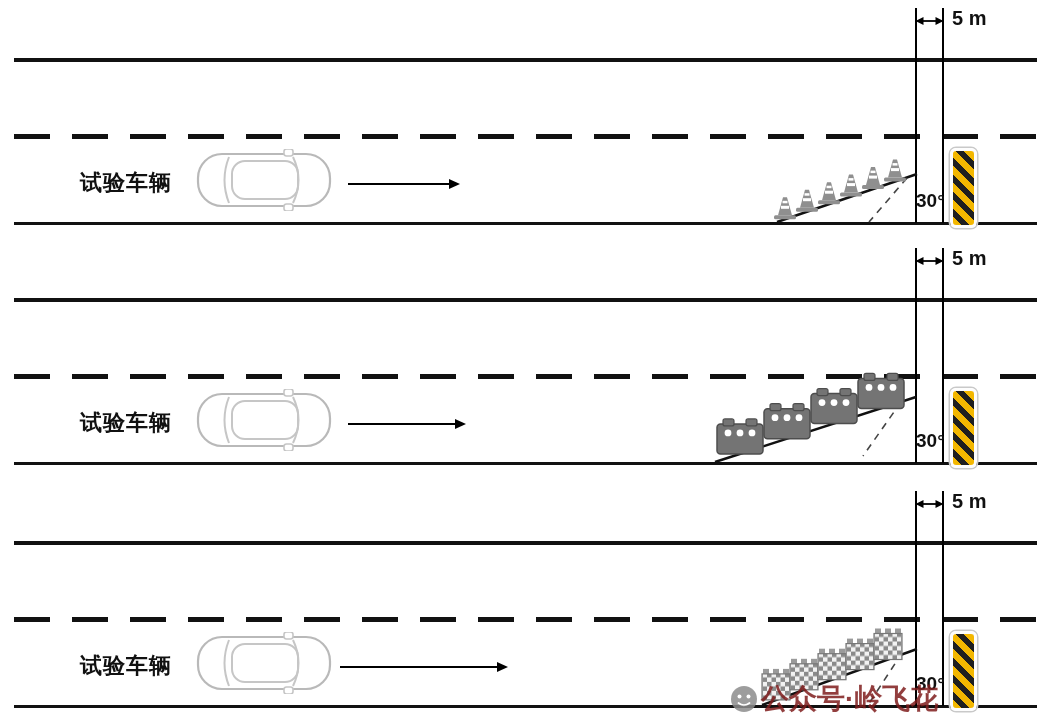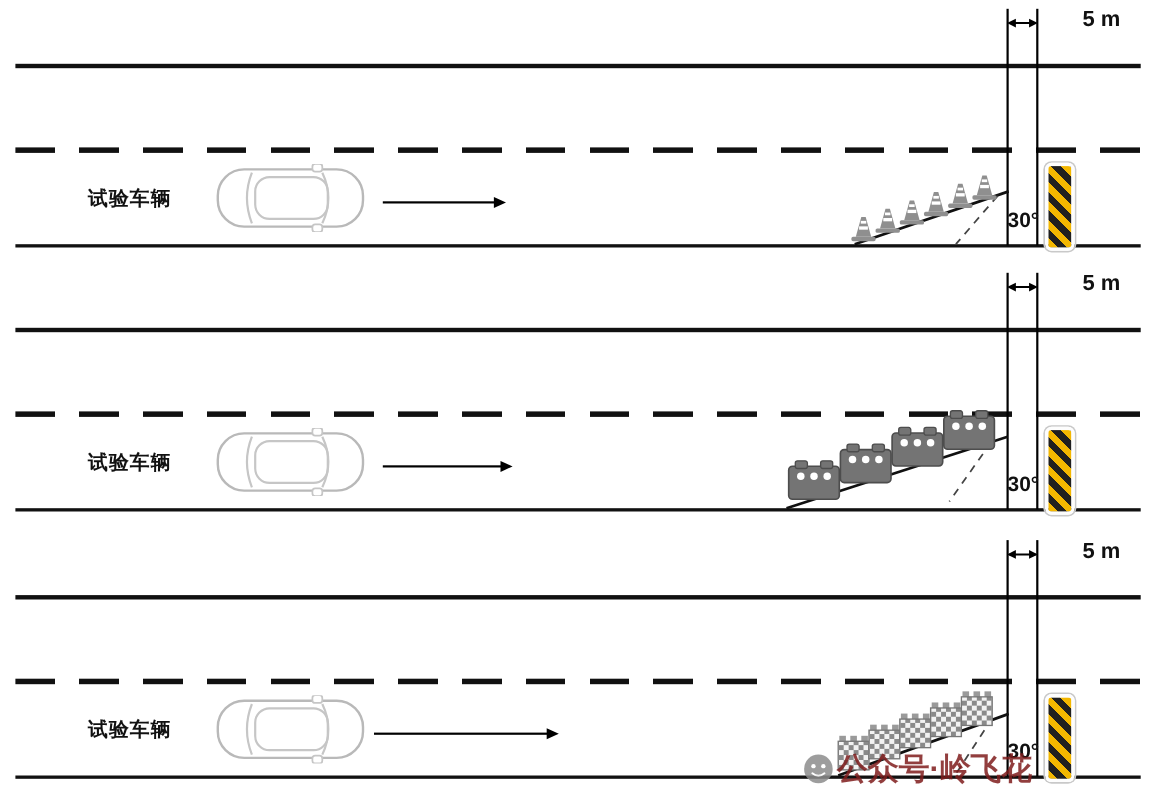--- a/index.html
+++ b/index.html
@@ -9,36 +9,36 @@
   #p1{top:0;height:240px;}
   #p2{top:240px;height:243px;}
   #p3{top:483px;height:244px;}
 
   .hline{position:absolute;left:14px;right:16px;background:#111;}
   .hline.top{top:58px;height:4px;}
   .hline.bottom{top:222px;height:3px;}
   .dashline{position:absolute;left:14px;right:16px;top:134px;height:5px;
             background:repeating-linear-gradient(90deg,#111 0 36px,transparent 36px 58px);}
 
-  .vehicle-label{position:absolute;left:80px;top:168px;font-size:18px;font-weight:600;letter-spacing:1px;}
+  .vehicle-label{position:absolute;left:80px;top:168px;font-size:22px;font-weight:600;letter-spacing:1px;}
 
   .car{position:absolute;left:196px;top:149px;width:136px;height:62px;}
 
   .dir-arrow{position:absolute;top:179px;height:10px;}
   .dir-arrow .shaft{position:absolute;left:0;right:9px;top:4px;height:2px;background:#000;}
   .dir-arrow .head{position:absolute;right:0;top:0;width:0;height:0;
                    border-left:11px solid #000;border-top:5px solid transparent;border-bottom:5px solid transparent;}
   #p1 .dir-arrow{left:348px;width:112px;}
   #p2 .dir-arrow{left:348px;width:118px;}
   #p3 .dir-arrow{left:340px;width:168px;}
 
   .vl{position:absolute;top:8px;height:215px;width:2px;background:#000;}
   .vl1{left:915px;} .vl2{left:942px;}
   .dblarrow{position:absolute;left:915px;top:16px;width:29px;height:10px;}
-  .dist{position:absolute;left:984px;top:7px;font-size:20px;font-weight:600;}
+  .dist{position:absolute;left:952px;top:7px;font-size:20px;font-weight:600;}
 
   .angle{position:absolute;left:916px;top:190px;font-size:19px;font-weight:600;}
 
   .post{position:absolute;left:950px;top:148px;width:21px;height:74px;border-radius:6px;
         background:repeating-linear-gradient(45deg,#f3b700 0 6px,#1f1f1f 6px 12px);
         border:3px solid #fdfdfd;box-shadow:0 0 0 1.5px #c9c9c9;}
 
   .obstacles{position:absolute;}
   #ob1{left:765px;top:152px;width:160px;height:76px;}
   #ob2{left:705px;top:132px;width:215px;height:92px;}

